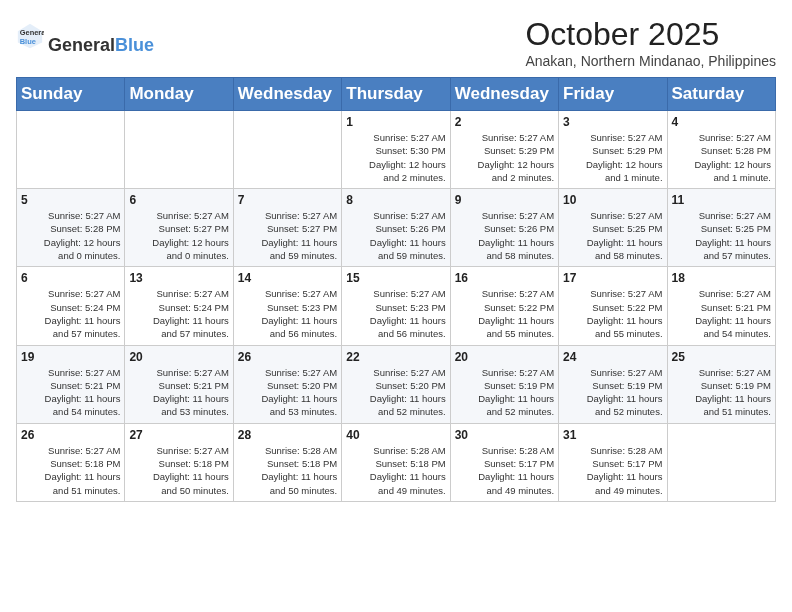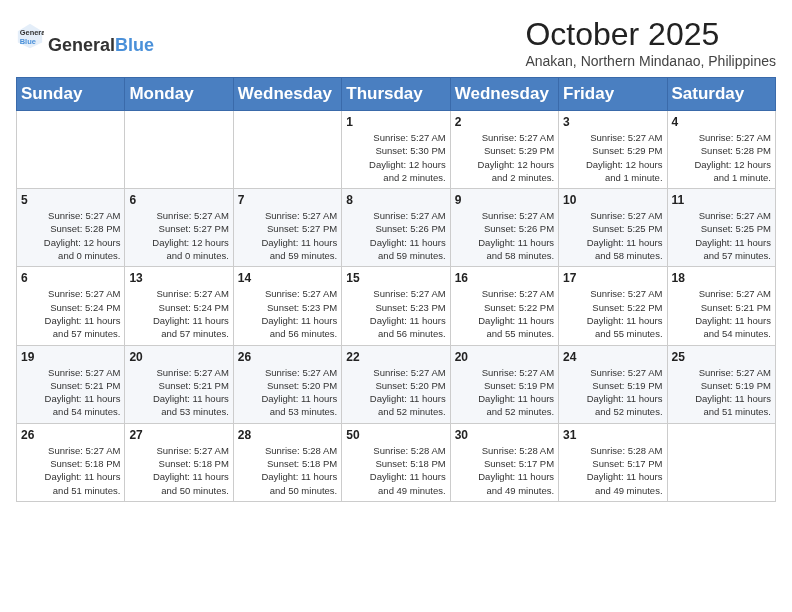--- a/index.html
+++ b/index.html
@@ -328,21 +328,21 @@
 and 50 minutes.</div>
         </td>
         <td>
           <div class="day-num">28</div>
           <div class="day-info" style="white-space: pre-line;">Sunrise: 5:28 AM
 Sunset: 5:18 PM
 Daylight: 11 hours
 and 50 minutes.</div>
         </td>
         <td>
-          <div class="day-num">50</div>
+          <div class="day-num">40</div>
           <div class="day-info" style="white-space: pre-line;">Sunrise: 5:28 AM
 Sunset: 5:18 PM
 Daylight: 11 hours
 and 49 minutes.</div>
         </td>
         <td>
           <div class="day-num">30</div>
           <div class="day-info" style="white-space: pre-line;">Sunrise: 5:28 AM
 Sunset: 5:17 PM
 Daylight: 11 hours

